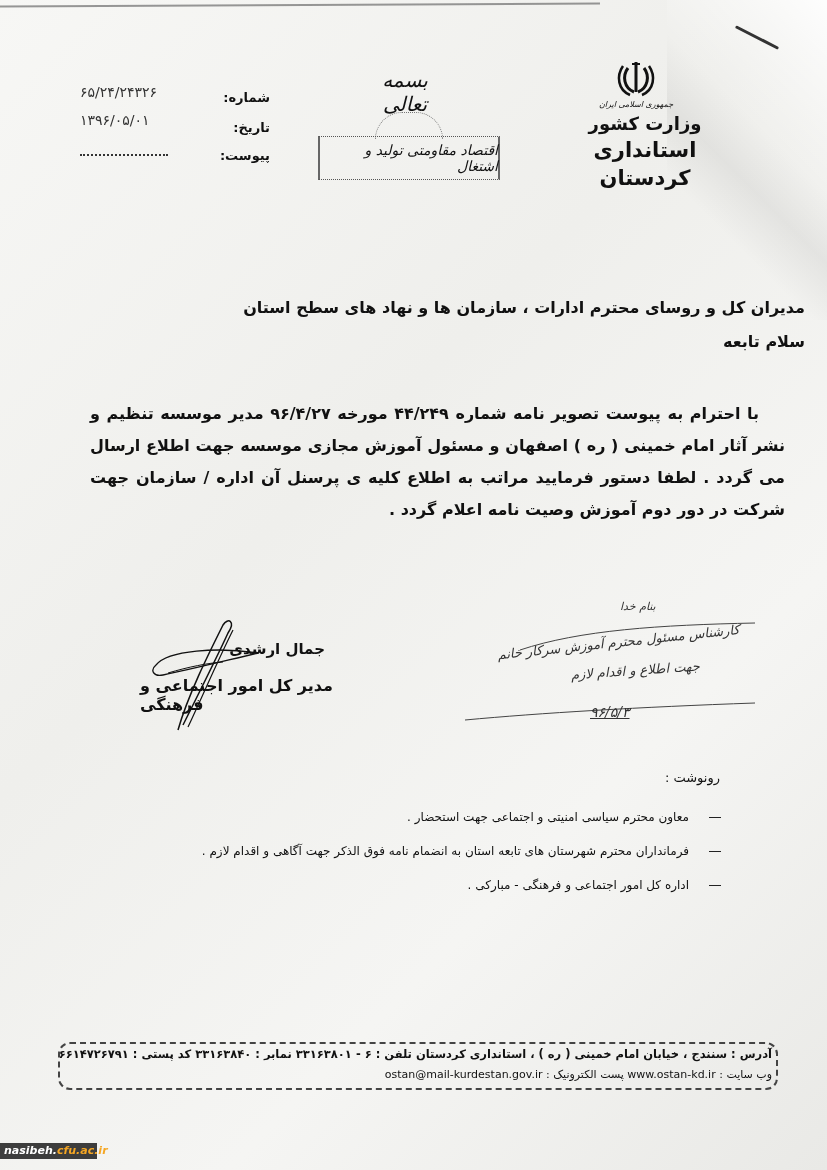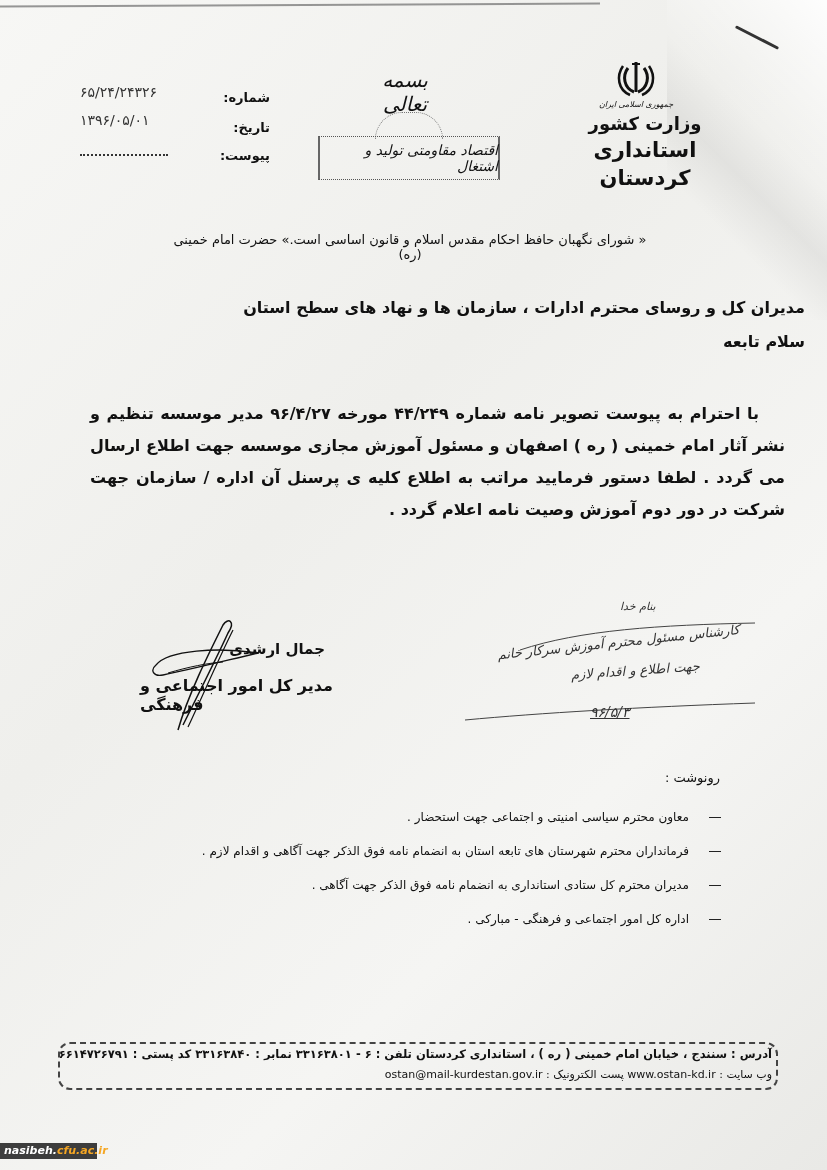--- a/index.html
+++ b/index.html
@@ -138,21 +138,20 @@
     <div class="meta-row" style="top:30px">
       <span class="meta-label">تاریخ:</span>
       <span class="meta-value" style="top:-8px">۱۳۹۶/۰۵/۰۱</span>
     </div>
     <div class="meta-row" style="top:58px">
       <span class="meta-label">پیوست:</span>
       <span class="dots"></span>
     </div>
   </div>
 
-  <div class="quote rtl">« شورای نگهبان حافظ احکام مقدس اسلام و قانون اساسی است.» حضرت امام خمینی (ره)</div>
 
   <div class="addressee rtl">مدیران کل و روسای محترم ادارات ، سازمان ها و نهاد های سطح استان</div>
   <div class="greeting rtl">سلام تابعه</div>
 
   <div class="body-text rtl">با احترام به پیوست تصویر نامه شماره ۴۴/۲۴۹ مورخه ۹۶/۴/۲۷ مدیر موسسه تنظیم و نشر آثار امام خمینی ( ره ) اصفهان و مسئول آموزش مجازی موسسه جهت اطلاع ارسال می گردد . لطفا دستور فرمایید مراتب به اطلاع کلیه ی پرسنل آن اداره / سازمان جهت شرکت در دور دوم آموزش وصیت نامه اعلام گردد .</div>
 
   <svg class="signature-svg" viewBox="0 0 120 120">
     <path d="M30 115 C40 80 60 40 75 10 C80 2 88 6 80 18 C70 40 50 80 35 110" fill="none" stroke="#111" stroke-width="1.5"></path>
     <path d="M40 112 C55 80 70 45 85 15" fill="none" stroke="#111" stroke-width="1.2"></path>
     <path d="M8 50 C20 35 70 32 110 38 C80 45 40 55 15 60 C5 62 2 55 8 50" fill="none" stroke="#111" stroke-width="1.3"></path>
@@ -167,21 +166,20 @@
   </svg>
   <div class="handnote hn-title rtl">بنام خدا</div>
   <div class="handnote hn-l1 rtl">کارشناس مسئول محترم آموزش سرکار خانم</div>
   <div class="handnote hn-l2 rtl">جهت اطلاع و اقدام لازم</div>
   <div class="handnote hn-date rtl">۹۶/۵/۳</div>
 
   <div class="cc-title rtl">رونوشت :</div>
   <ul class="cc-list rtl">
     <li class="cc-item"><span class="cc-dash"></span><span>معاون محترم سیاسی امنیتی و اجتماعی جهت استحضار .</span></li>
     <li class="cc-item"><span class="cc-dash"></span><span>فرمانداران محترم شهرستان های تابعه استان به انضمام نامه فوق الذکر جهت آگاهی و اقدام لازم .</span></li>
-    <li class="cc-item"><span class="cc-dash"></span><span>مدیران محترم کل ستادی استانداری به انضمام نامه فوق الذکر جهت آگاهی .</span></li>
     <li class="cc-item"><span class="cc-dash"></span><span>اداره کل امور اجتماعی و فرهنگی - مبارکی .</span></li>
   </ul>
 
   <div class="footer-box"></div>
   <div class="footer-l1 rtl">آدرس : سنندج ، خیابان امام خمینی ( ره ) ، استانداری کردستان تلفن : ۶ - ۳۳۱۶۳۸۰۱ نمابر : ۳۳۱۶۳۸۴۰ کد پستی : ۶۶۱۴۷۲۶۷۹۱</div>
   <div class="footer-l2 rtl">وب سایت : www.ostan-kd.ir  پست الکترونیک : ostan@mail-kurdestan.gov.ir</div>
 
   <div class="watermark"><span class="wm-a">nasibeh.</span><span class="wm-b">cfu.ac.ir</span></div>
 </div>
 

